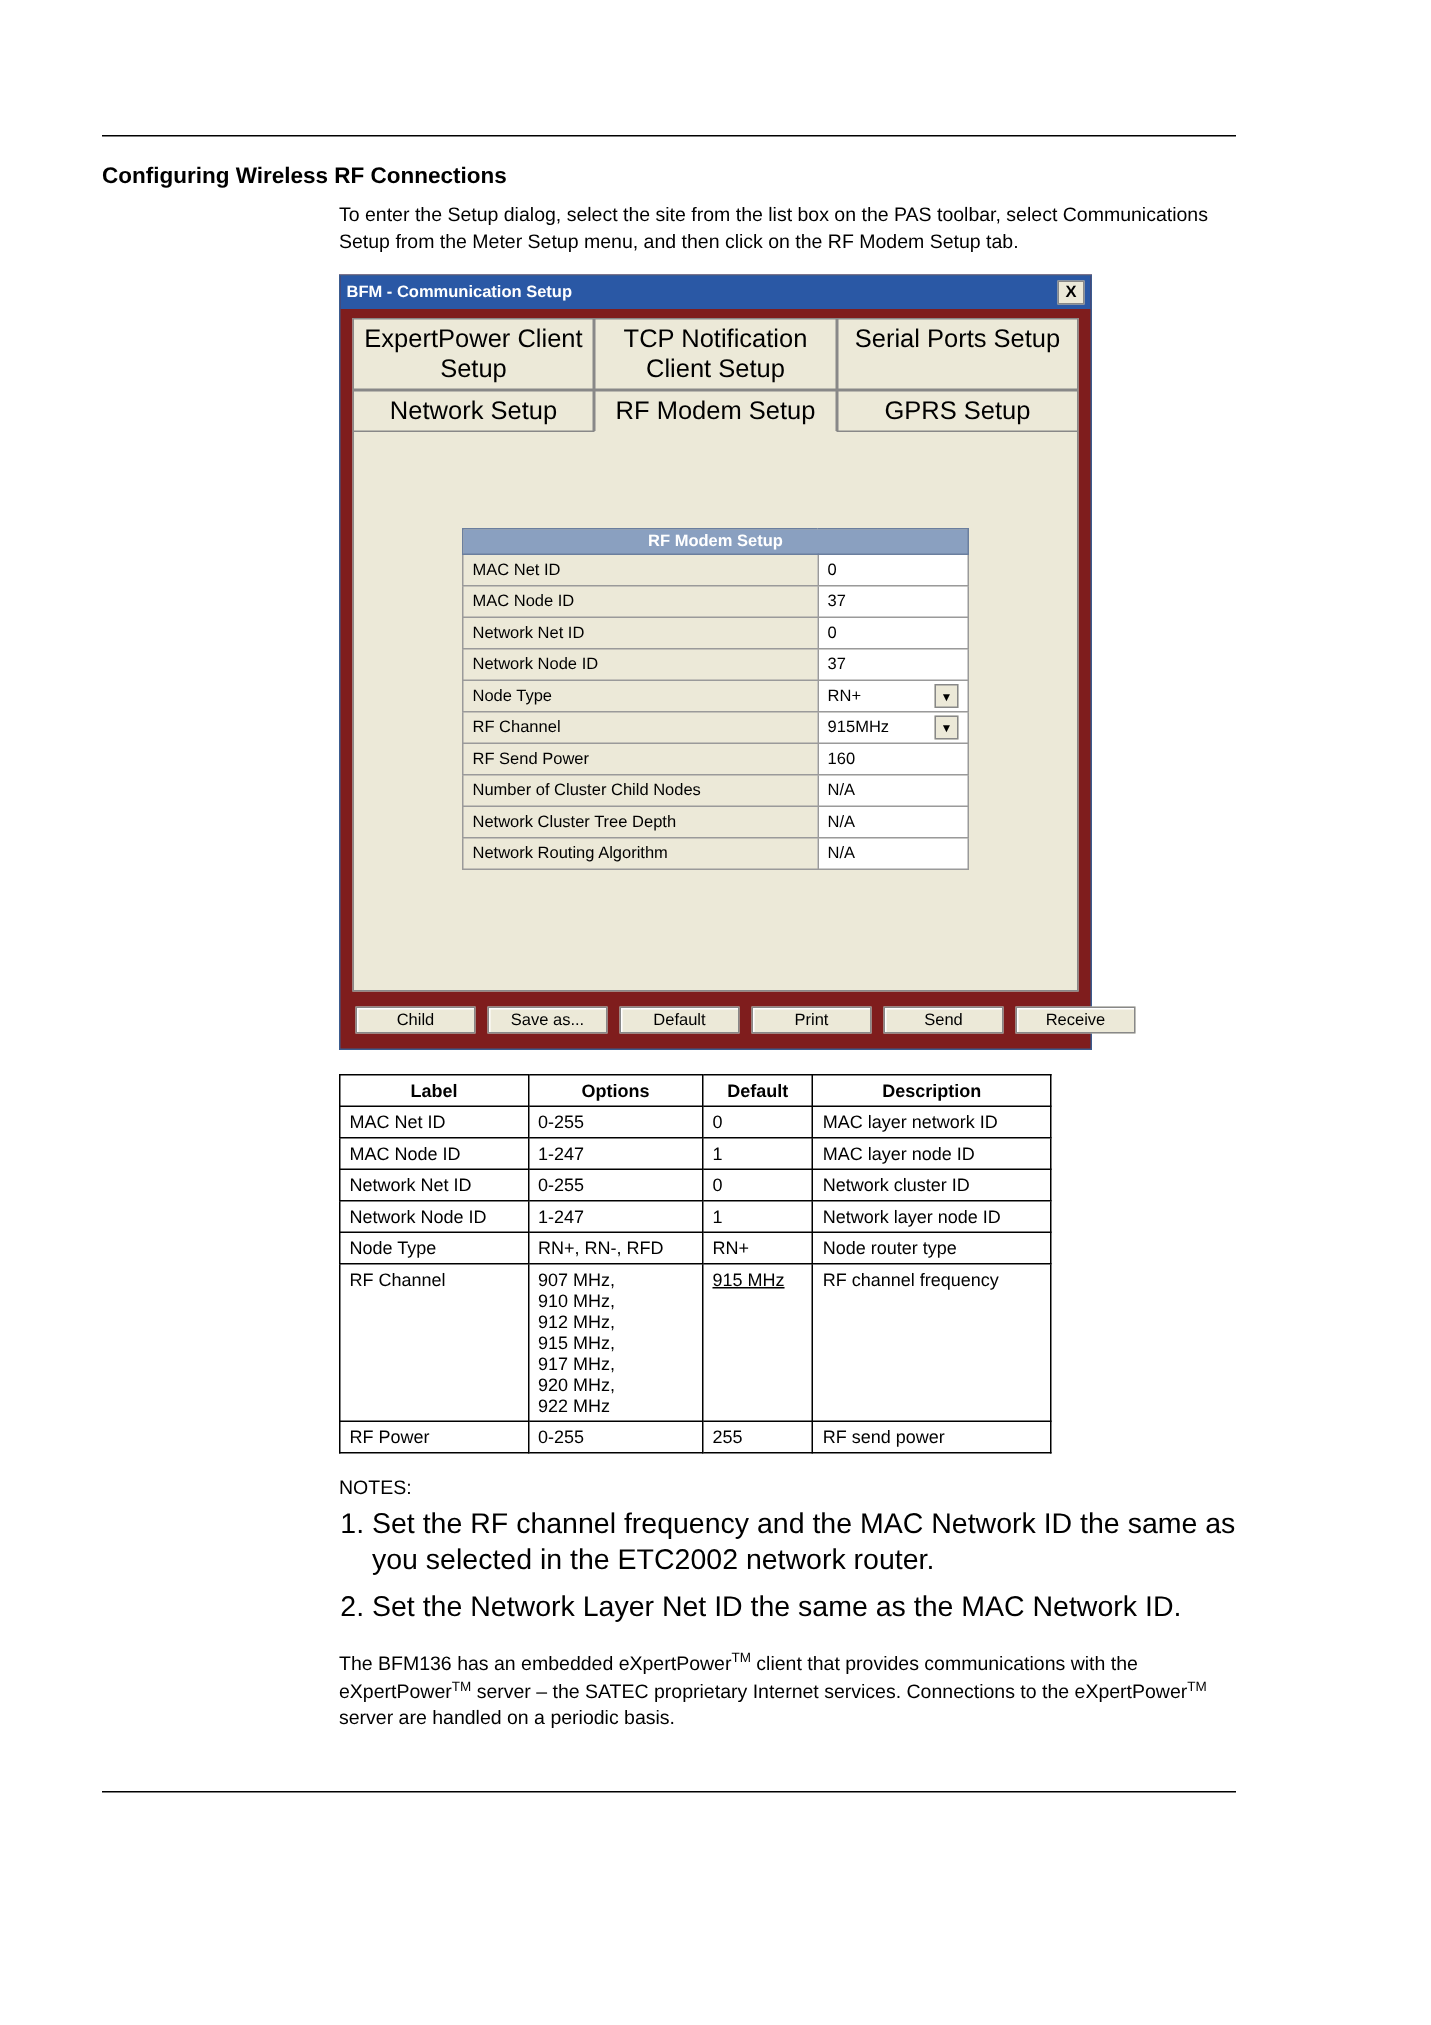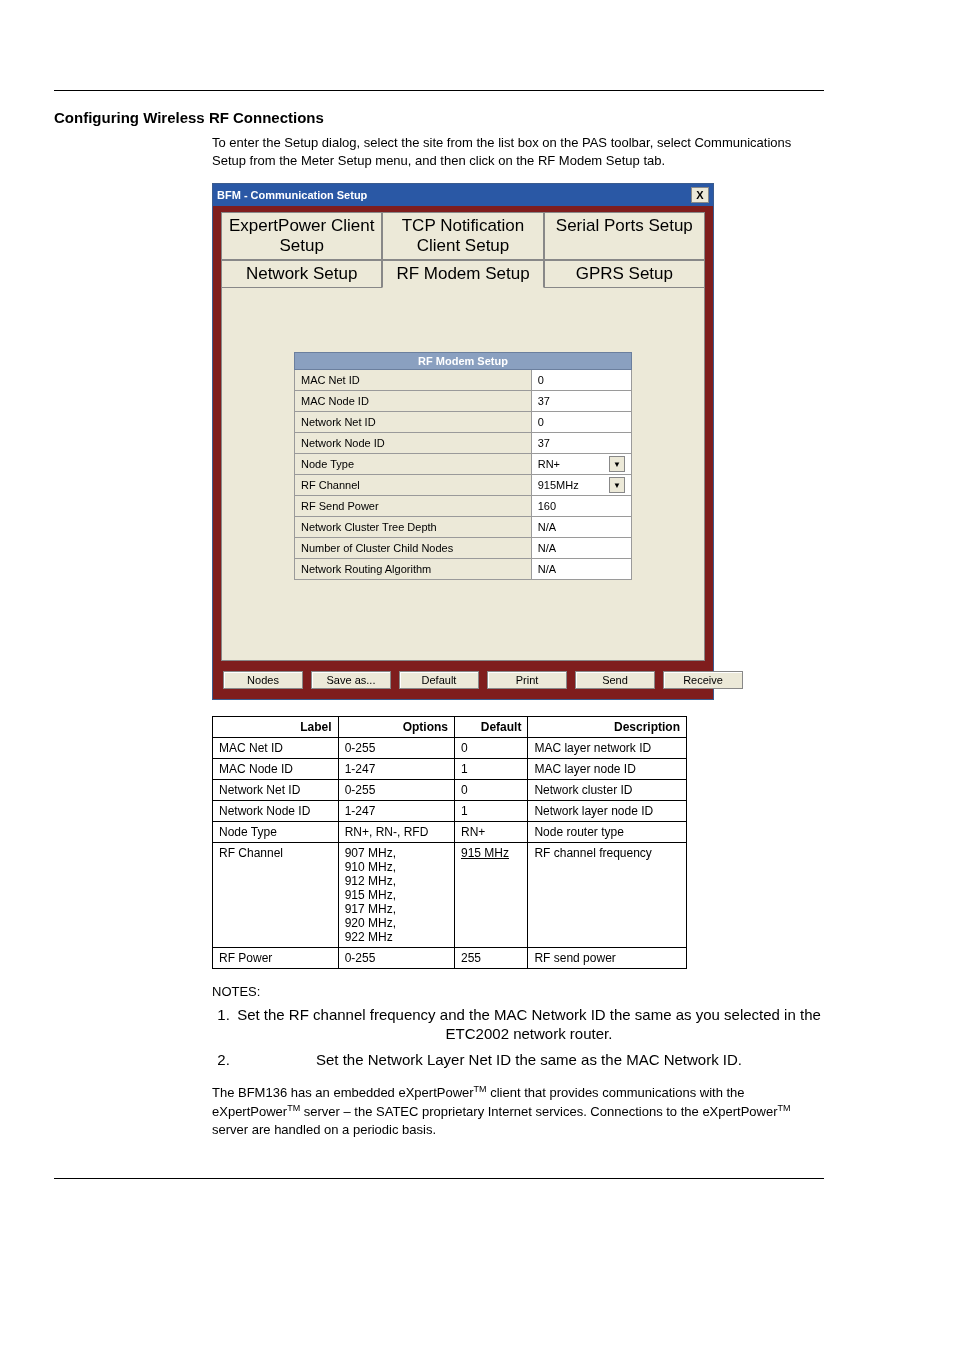--- a/index.html
+++ b/index.html
@@ -4,21 +4,21 @@
 <style>
   body {
     margin: 0;
     font-family: Arial, sans-serif;
     background: #fff;
     color: #000;
   }
   .page {
     width: 954px;
     margin: 0 auto;
-    padding: 90px 130px 90px 54px;
+    padding: 90px 130px 90px 68px;
     box-sizing: border-box;
   }
   .hr-top {
     border-top: 1px solid #000;
     margin-bottom: 18px;
   }
   .hr-bottom {
     border-top: 1px solid #000;
     margin-top: 40px;
   }
@@ -157,27 +157,26 @@
     margin: 6px 0 14px 0;
   }
   table.opts th, table.opts td {
     border: 1px solid #000;
     padding: 3px 6px;
     vertical-align: top;
     text-align: left;
   }
   table.opts th {
     font-weight: bold;
-    text-align: right;
+    text-align: center;
   }
   ol.notes {
-    font-size: 15px;
+    font-size: 19px;
     padding-left: 22px;
     margin: 4px 0 14px 0;
-    text-align: center;
   }
   ol.notes li { margin-bottom: 6px; line-height: 1.3; }
   sup { font-size: 9px; }
 </style>
 </head>
 <body>
 
 <div class="page">
   <div class="hr-top"></div>
 
@@ -241,36 +240,36 @@
                       <span>915MHz</span>
                       <span class="dd-arrow">▼</span>
                     </div>
                   </td>
                 </tr>
                 <tr>
                   <td class="label">RF Send Power</td>
                   <td>160</td>
                 </tr>
                 <tr>
+                  <td class="label">Number of Cluster Child Nodes</td>
+                  <td>N/A</td>
+                </tr>
+                <tr>
                   <td class="label">Network Cluster Tree Depth</td>
-                  <td>N/A</td>
-                </tr>
-                <tr>
-                  <td class="label">Number of Cluster Child Nodes</td>
                   <td>N/A</td>
                 </tr>
                 <tr>
                   <td class="label">Network Routing Algorithm</td>
                   <td>N/A</td>
                 </tr>
               </tbody>
           </table>
         </div>
         <div class="dlg-btn-row" id="btns1">
-            <div class="btn">Nodes</div>
+            <div class="btn">Child</div>
             <div class="btn">Save as...</div>
             <div class="btn">Default</div>
             <div class="btn">Print</div>
             <div class="btn">Send</div>
             <div class="btn">Receive</div>
           </div>
       </div>
     </div>
 
 

